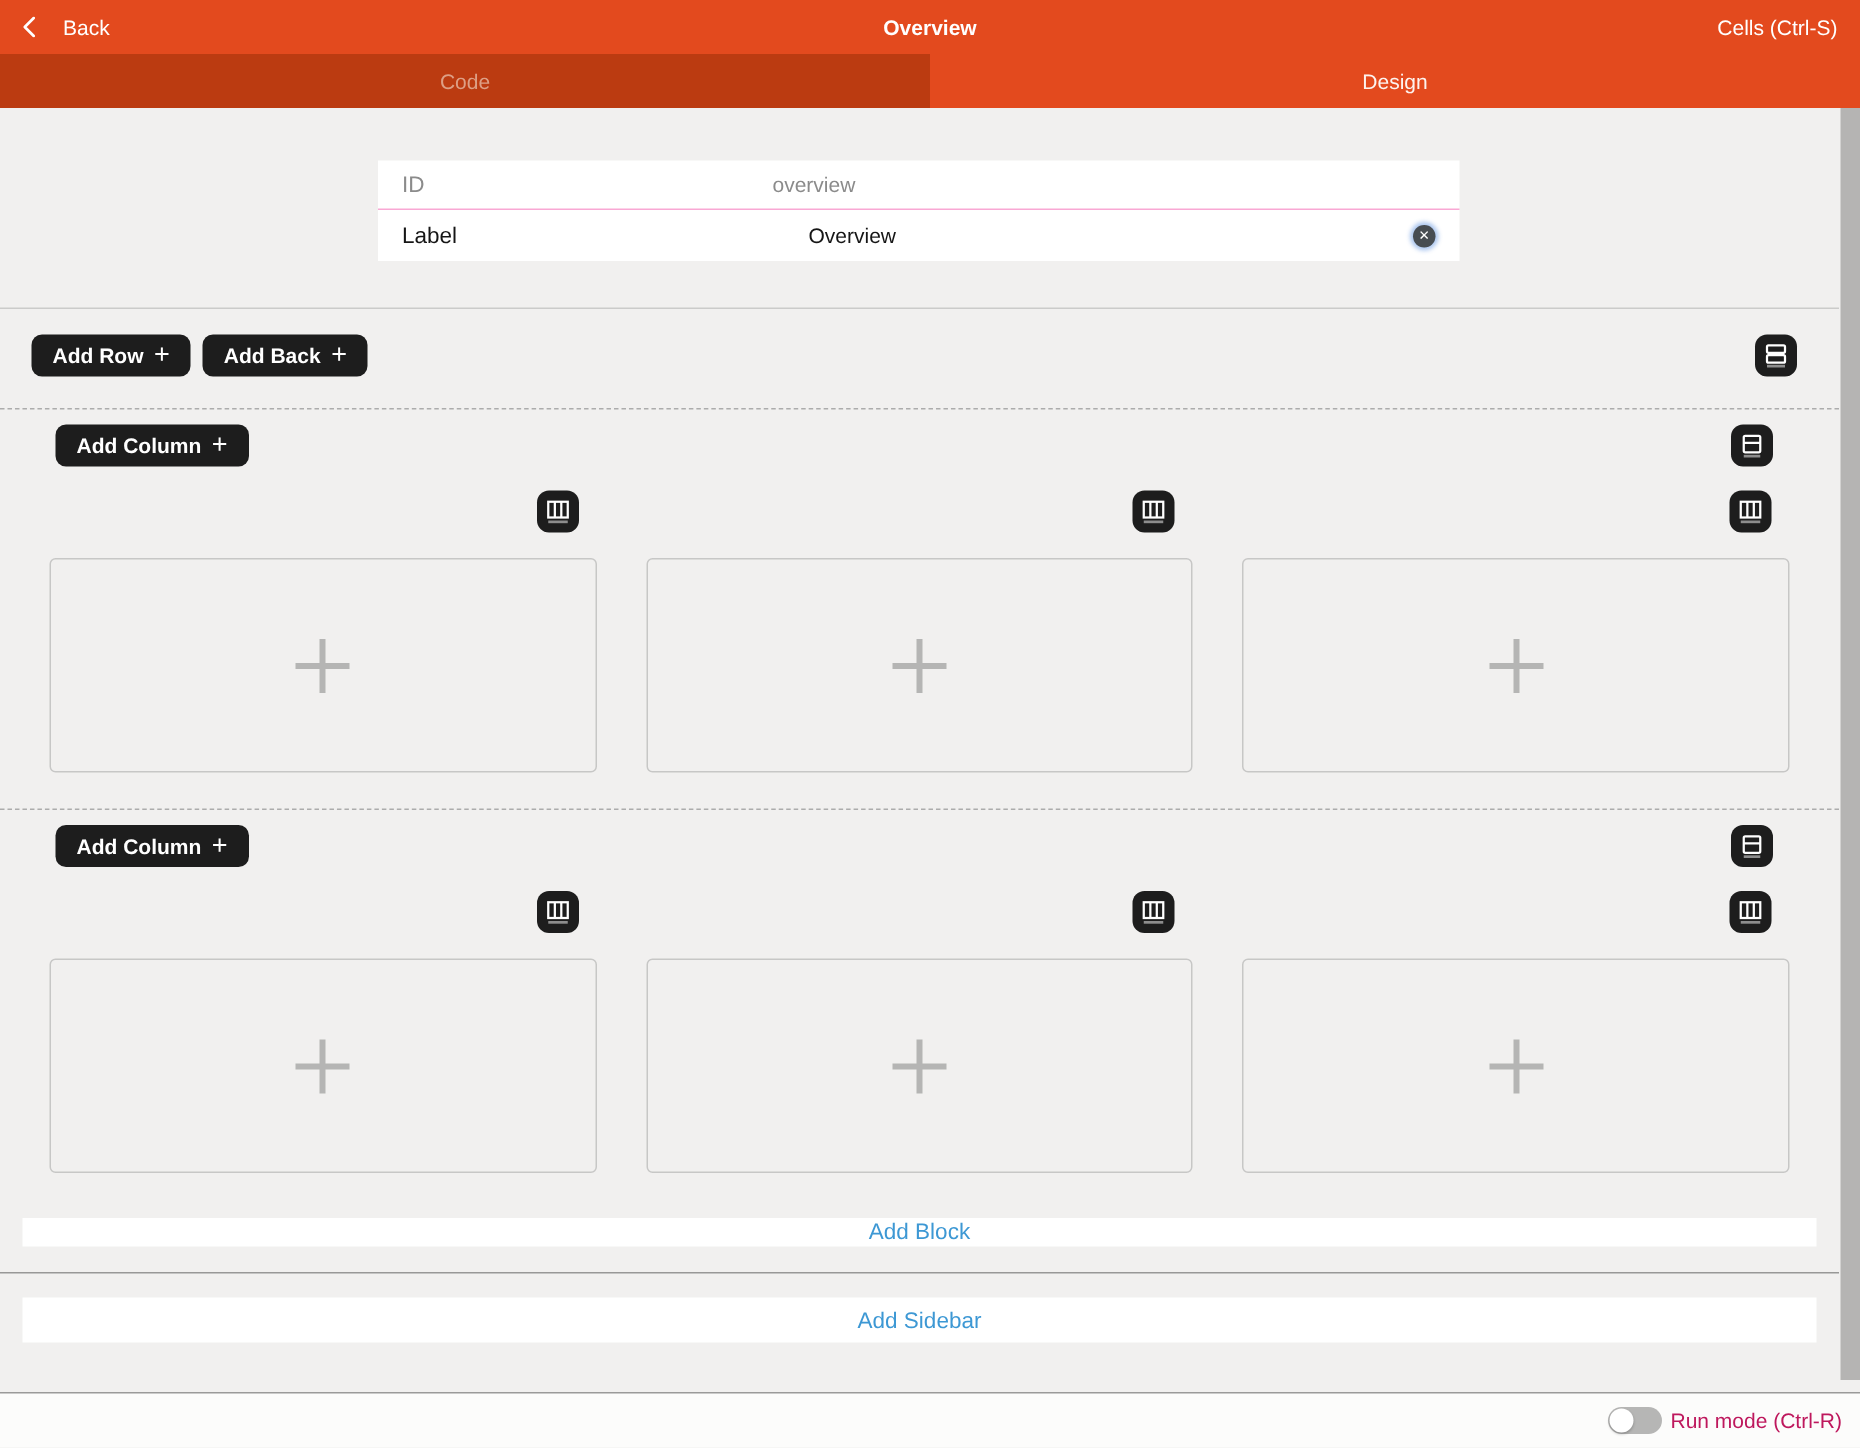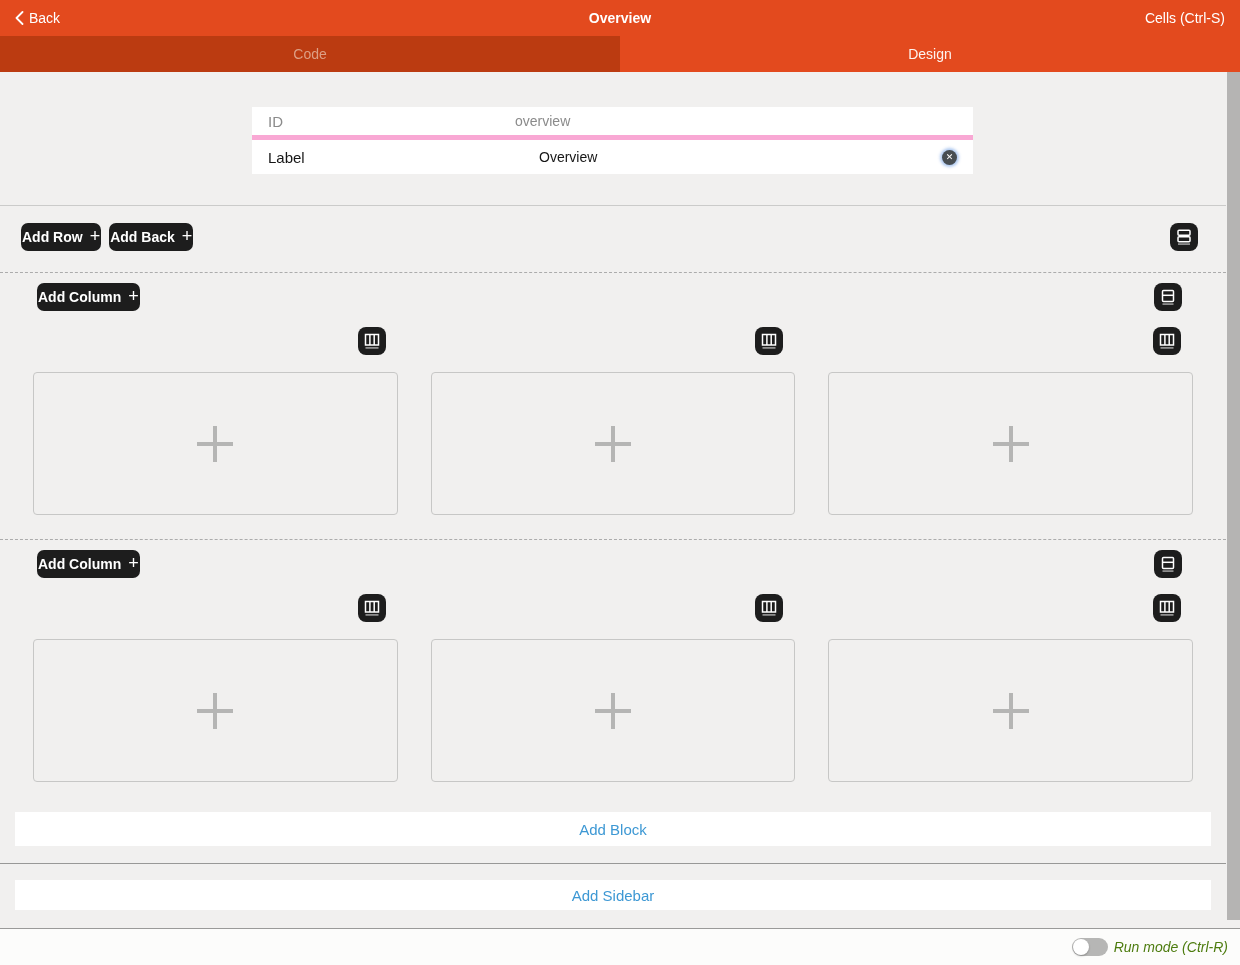--- a/index.html
+++ b/index.html
@@ -8,21 +8,21 @@
     background:#f1f0ef;
     font-family:"Liberation Sans","DejaVu Sans",sans-serif;
     -webkit-font-smoothing:antialiased;
   }
   
   .app-header{
     position:absolute;top:0;left:0;width:1240px;height:36px;
     background:#e34a1e;color:#fff;display:flex;align-items:center;
     box-sizing:border-box;padding:0 15px;z-index:30;
   }
-  .back-btn{display:flex;align-items:center;gap:5px;cursor:pointer;font-size:14px;color:#fff;}
+  .back-btn{display:flex;align-items:center;gap:18px;cursor:pointer;font-size:14px;color:#fff;}
   .back-btn svg{display:block;}
   .app-title{
     position:absolute;left:0;right:0;text-align:center;
     font-size:14px;font-weight:bold;pointer-events:none;
   }
   .save-btn{margin-left:auto;font-size:14px;cursor:pointer;z-index:2;}
   
   .tab-bar{position:absolute;top:36px;left:0;width:1240px;height:36px;display:flex;z-index:30;}
   .tab{flex:1;display:flex;align-items:center;justify-content:center;font-size:14px;cursor:pointer;}
   .tab.active{background:#e34a1e;color:#fdf3ef;}
@@ -35,21 +35,21 @@
   .content{margin-right:14px;}
   
   .scrollbar-track{position:absolute;top:0;right:0;width:14px;height:100%;background:#f1f0ef;}
   .scrollbar-thumb{position:absolute;top:0;left:1px;width:13px;height:848px;background:#b5b4b3;}
   
   .prop-card{
     margin:35px 0 0 252px;width:721px;background:#ffffff;box-sizing:border-box;
   }
   .prop-row{
     display:flex;align-items:center;box-sizing:border-box;
-    padding:0 16px;border-bottom:5px solid #f9a8d4;
+    padding:0 16px;border-bottom:1px solid #f9a8d4;
   }
   .prop-row:last-child{border-bottom:none;}
   .prop-row .prop-label{width:247px;font-size:15px;flex:none;}
   .prop-row .prop-value{flex:1;font-size:14px;}
   .row-id{height:33px;}
   .row-id .prop-label,.row-id .prop-value{color:#8b8b8b;}
   .row-label{height:34px;gap:24px;}
   .row-label .prop-label,.row-label .prop-value{color:#161616;}
   .row-sidebar{height:32px;}
   .row-sidebar .prop-label{color:#8b8b8b;width:auto;flex:1;}
@@ -61,21 +61,21 @@
   }
   .chev-down{flex:none;display:flex;cursor:pointer;}
   .top-divider{margin-top:31px;border-top:1px solid #cbcbca;height:0;}
   
   .toolbar{
     height:66px;display:flex;align-items:center;
     box-sizing:border-box;padding:0 28px 4px 21px;gap:8px;
   }
   .dark-btn{
     background:#1d1d1d;color:#fff;border:none;border-radius:7px;
-    height:28px;padding:0 1px;display:inline-flex;align-items:center;gap:7px;
+    height:28px;padding:0 14px;display:inline-flex;align-items:center;gap:7px;
     font-size:14px;font-weight:600;cursor:pointer;
     font-family:"Liberation Sans","DejaVu Sans",sans-serif;
   }
   .plus-glyph{font-size:18px;font-weight:300;line-height:1;position:relative;top:-1px;}
   .icon-tile{
     width:28px;height:28px;border-radius:8px;background:#1d1d1d;
     display:flex;align-items:center;justify-content:center;cursor:pointer;flex:none;
   }
   .toolbar .icon-tile{margin-left:auto;}
   
@@ -102,42 +102,42 @@
   .plus-shape{position:relative;width:36px;height:36px;}
   .plus-shape::before,.plus-shape::after{
     content:"";position:absolute;background:#b5b5b4;
   }
   .plus-shape::before{left:0;top:16px;width:36px;height:4px;}
   .plus-shape::after{left:16px;top:0;width:4px;height:36px;}
   .section-1 .boxes-row{padding-bottom:24px;}
   .section-2 .boxes-row{padding-bottom:0;}
   
   .add-bar{
-    margin:30px 15px 0;height:34px;background:#ffffff;
+    margin:30px 15px 0;height:19px;background:#ffffff;
     display:flex;align-items:center;justify-content:center;
     font-size:15px;color:#3d98d4;cursor:pointer;
   }
   .bottom-line{margin-top:17px;border-top:1px solid #989897;height:0;}
   .masonry-bar{margin-top:16px;height:30px;}
   
   .footer{
     position:absolute;left:0;top:928px;width:1240px;height:37px;
     background:#fcfcfb;border-top:1px solid #9a9a99;box-sizing:border-box;
     display:flex;align-items:center;justify-content:flex-end;
     padding:0 12px;gap:6px;z-index:40;
   }
   .toggle{
     width:36px;height:18px;border-radius:9px;background:#b6b6b5;
     position:relative;cursor:pointer;flex:none;
   }
   .toggle .knob{
     position:absolute;left:1px;top:1px;width:16px;height:16px;border-radius:50%;
     background:#ffffff;box-shadow:0 1px 2px rgba(0,0,0,.25);
   }
-  .footer-label{font-size:14px;color:#4d7c0f;font-style:italic;}
+  .footer-label{font-size:14px;color:#be185d;}
 </style>
 </head>
 <body>
 
 <div class="app-header">
   <div class="back-btn">
     <span style="display:flex;">
       <svg width="9" height="14" viewBox="0 0 9 14">
           <polyline points="7.5,1 1.5,7 7.5,13" fill="none" stroke="#ffffff" stroke-width="1.8" stroke-linecap="round" stroke-linejoin="round"></polyline>
         </svg>

